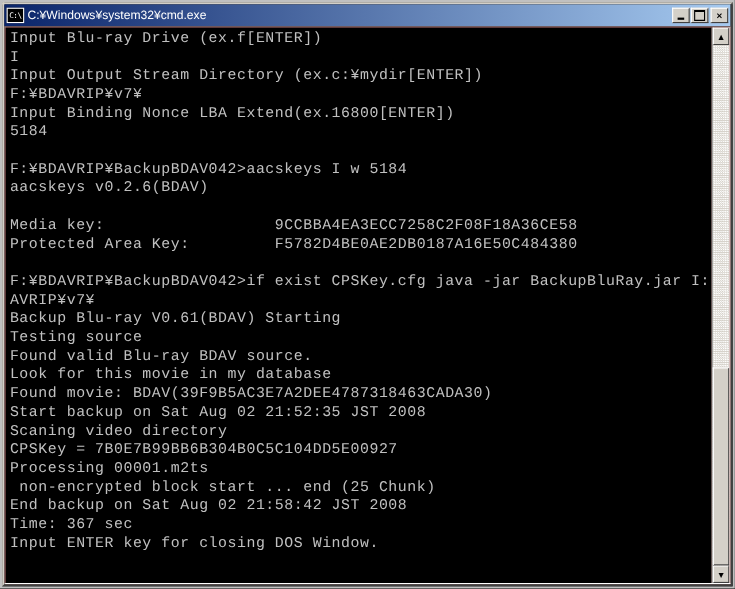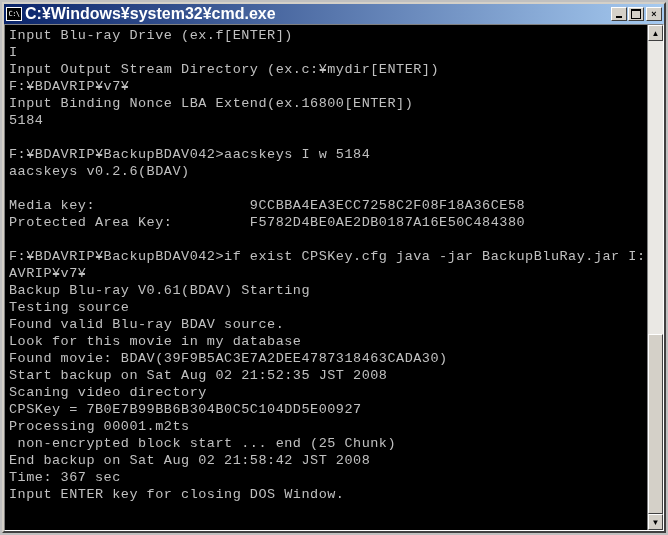--- a/index.html
+++ b/index.html
@@ -37,22 +37,22 @@
   display: flex;
   align-items: center;
   justify-content: center;
   font-size: 7px;
   color: #fff;
   font-family: monospace;
   letter-spacing: -0.5px;
 }
 .titlebar-text {
   color: #fff;
-  font-size: 16px;
-  font-weight: bold;
+  font-size: 11px;
+  font-weight: normal;
   font-family: "MS Gothic", "MS UI Gothic", sans-serif;
   flex: 1;
   white-space: nowrap;
 }
 .titlebar-buttons {
   display: flex;
   gap: 0;
 }
 .tbtn {
   width: 16px;

